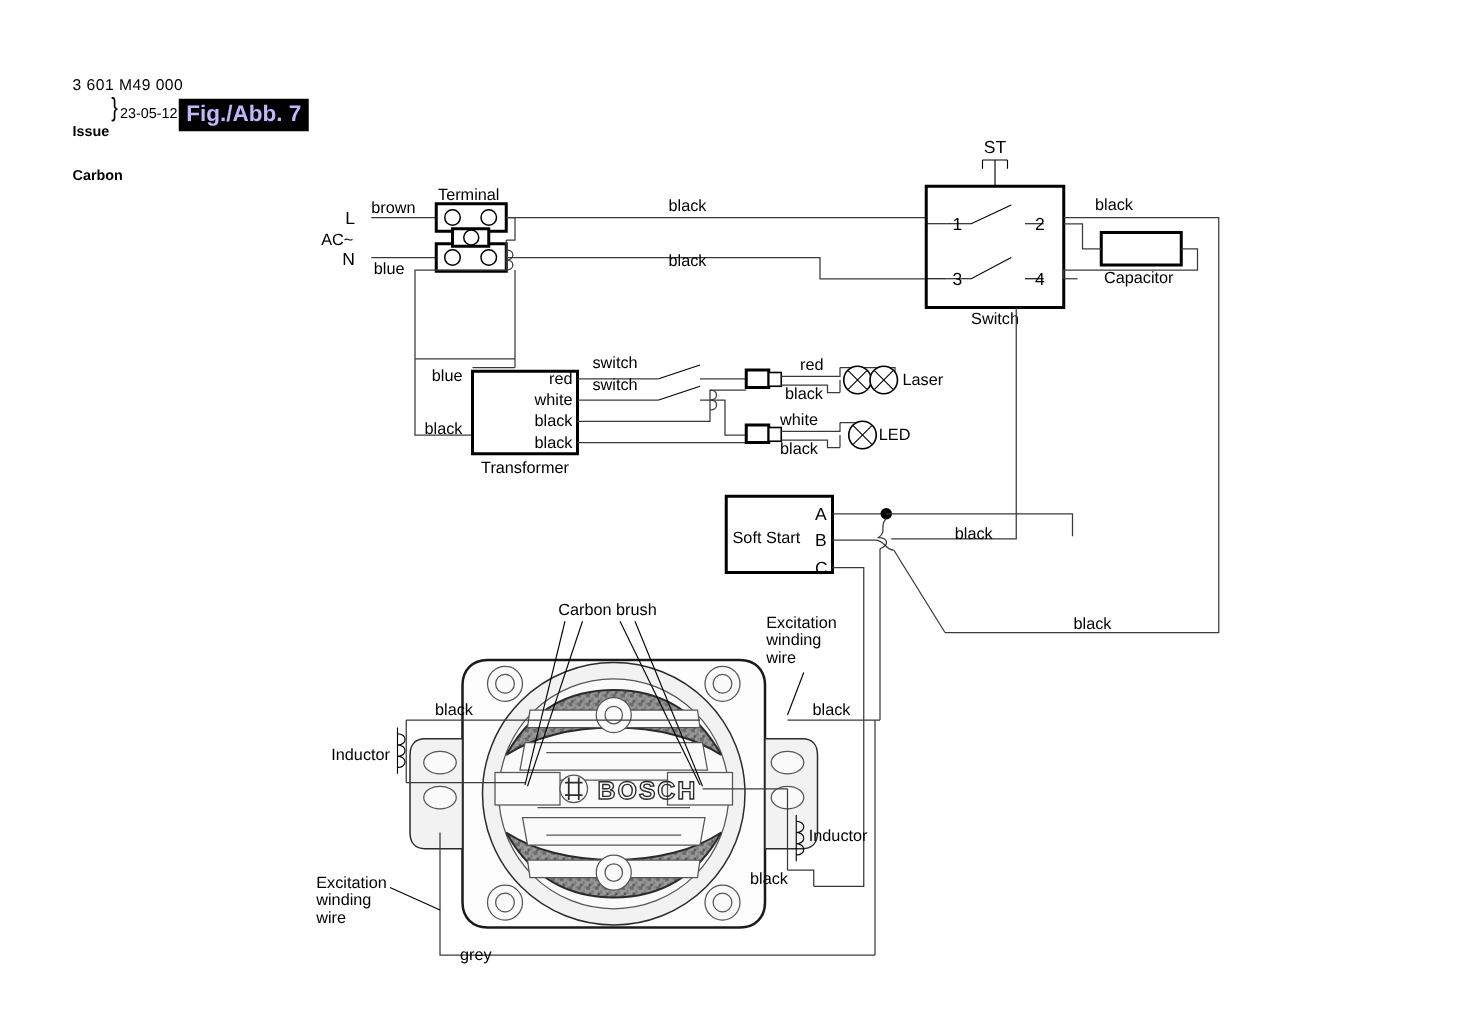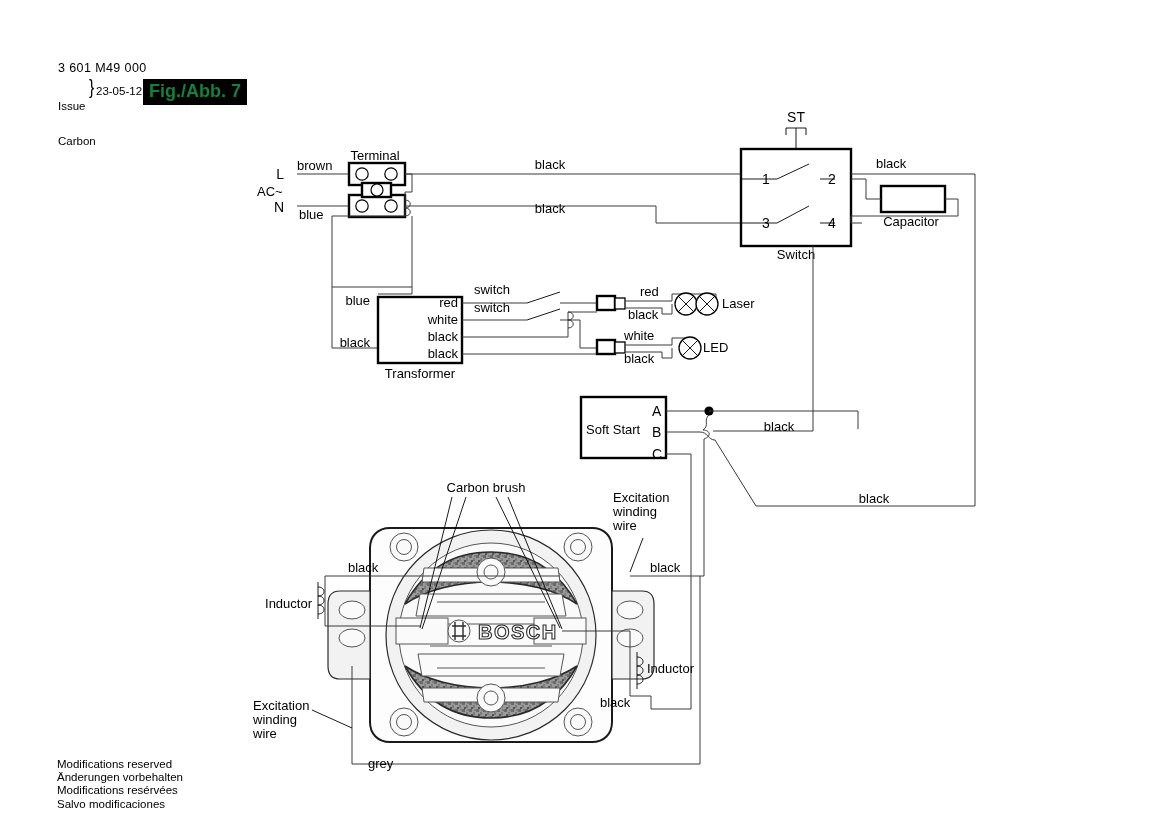--- a/index.html
+++ b/index.html
@@ -35,37 +35,38 @@
   }
   #hdr-partno {
     left: 58px; top: 45px;
     font-size: 12.5px;
     letter-spacing: 0.4px;
   }
   #hdr-issue {
     left: 58px; top: 62px;
     font-size: 11.5px;
     line-height: 11.5px;
+    font-weight: bold;
   }
   #hdr-issue div { height: 12px; }
   #hdr-brace {
     left: 89px; top: 60px;
     font-size: 21px;
     line-height: 21px;
     transform: scaleX(0.75);
     transform-origin: left top;
   }
   #hdr-date {
     left: 96px; top: 69px;
     font-size: 11.5px;
   }
   #hdr-fig {
     left: 143px; top: 63px;
     background: #000000;
-    color: #15803d;
+    color: #c4b5fd;
     font-size: 18px;
     font-weight: bold;
     padding: 2px 6px 3px 6px;
     letter-spacing: 0px;
   }
   #footnote {
     position: absolute;
     left: 57px; top: 742px;
     font-size: 11.5px;
     line-height: 13.2px;
@@ -134,26 +135,20 @@
 
   <div class="hdr" id="hdr-partno">3 601 M49 000</div>
   <div class="hdr" id="hdr-issue">
     <div>Issue</div>
     <div>Carbon</div>
   </div>
   <div class="hdr" id="hdr-brace">}</div>
   <div class="hdr" id="hdr-date">23-05-12</div>
   <div class="hdr" id="hdr-fig">Fig./Abb. 7</div>
 
-  <div id="footnote">
-    <div>Modifications reserved</div>
-    <div>Änderungen vorbehalten</div>
-    <div>Modifications resérvées</div>
-    <div>Salvo modificaciones</div>
-  </div>
 
   <svg class="diagram" viewBox="0 0 1169 826">
     <defs>
       <pattern id="windtex" width="7" height="7" patternUnits="userSpaceOnUse">
         <rect width="7" height="7" fill="#9a9a9a"></rect>
         <rect x="0" y="0" width="3" height="3" fill="#6a6a6a"></rect>
         <rect x="4" y="3" width="2" height="3" fill="#7d7d7d"></rect>
         <rect x="2" y="5" width="2" height="2" fill="#545454"></rect>
         <rect x="5" y="0" width="2" height="2" fill="#808080"></rect>
       </pattern>

